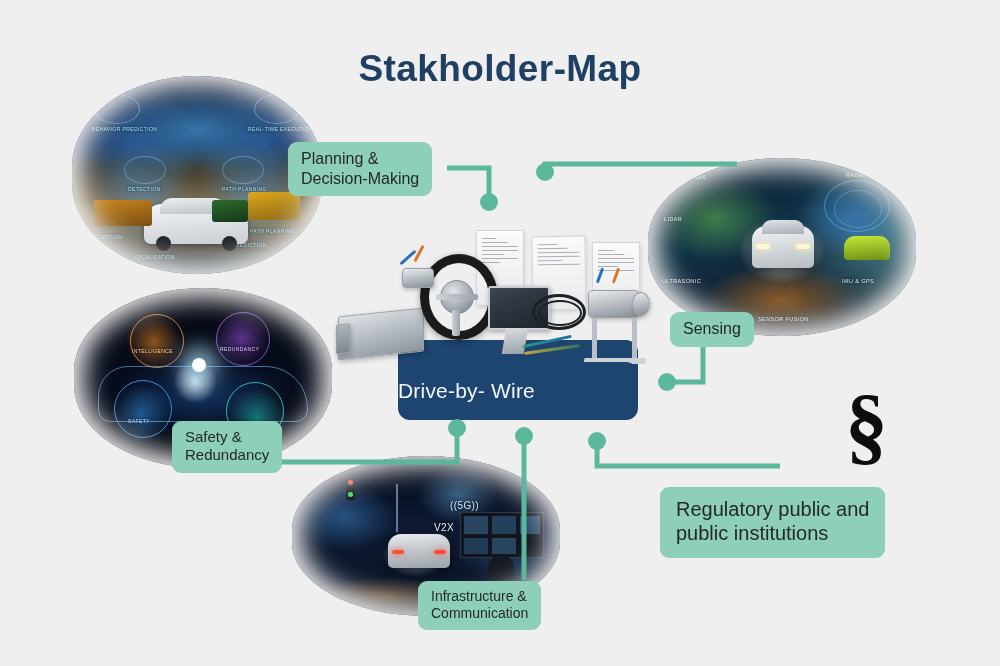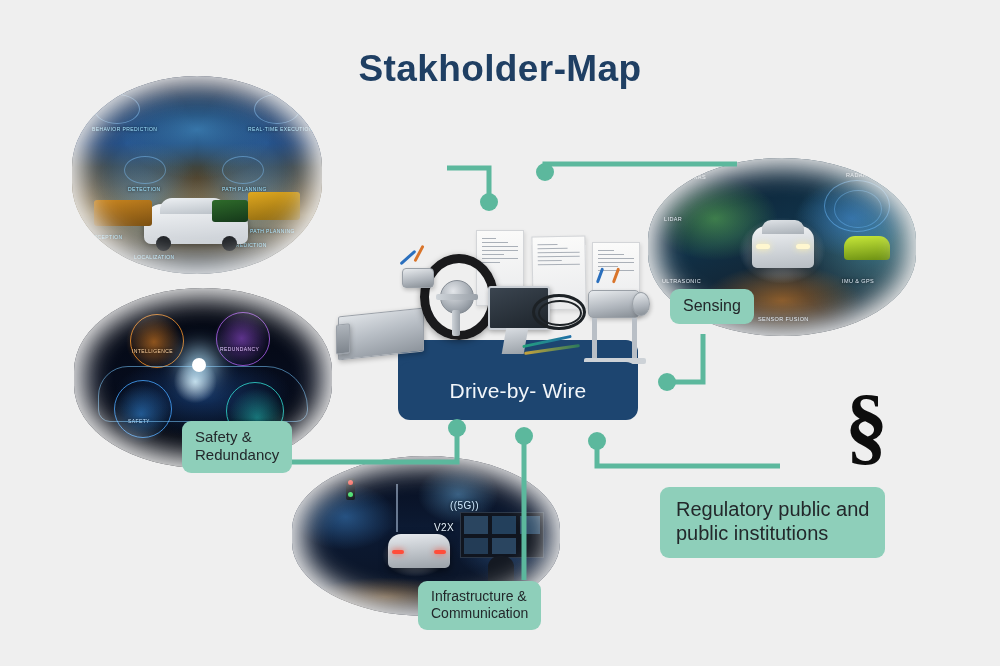--- a/index.html
+++ b/index.html
@@ -181,21 +181,21 @@
     border-radius: 3px;
     box-shadow: 1px 2px 4px rgba(0,0,0,.22);
   }
 
   
   #dbw-panel {
     position: absolute;
     left: 398px; top: 362px; width: 240px; height: 58px;
     background: #1d4570;
     border-radius: 12px;
-    display: flex; align-items: center; justify-content: center;
+    display: flex; align-items: center; justify-content: flex-start;
   }
   #dbw-panel .txt {
     color: #f2f6fa;
     font-size: 21px;
     font-weight: 400;
     letter-spacing: .2px;
     white-space: nowrap;
   }
   
   #dbw-slab {
@@ -211,22 +211,22 @@
     background: #8ecfba;
     color: #23282b;
     border-radius: 9px;
     padding: 7px 13px 8px 13px;
     line-height: 1.22;
     white-space: pre-line;
     font-family: "Liberation Sans", sans-serif;
   }
   #lbl-planning   { left: 288px; top: 142px;  font-size: 16px; }
   #lbl-perception { left: 731px; top: 136px;  font-size: 16px; }
-  #lbl-sensing    { left: 670px; top: 289px;  font-size: 16px; }
-  #lbl-safety     { left: 182px; top: 421px;  font-size: 15px; }
+  #lbl-sensing    { left: 670px; top: 312px;  font-size: 16px; }
+  #lbl-safety     { left: 172px; top: 421px;  font-size: 15px; }
   #lbl-infra      { left: 418px; top: 581px;  font-size: 14px; }
   #lbl-regulatory { left: 660px; top: 487px;  font-size: 20px; padding: 10px 16px 12px 16px; }
 
   
   #section-sign {
     position: absolute;
     left: 845px; top: 382px;
     font-family: "Liberation Serif", serif;
     font-size: 86px;
     font-weight: 700;
@@ -406,20 +406,22 @@
     <g fill="#5cb89d">
       <circle cx="489" cy="202" r="9"></circle>
       <circle cx="545" cy="172" r="9"></circle>
       <circle cx="667" cy="382" r="9"></circle>
       <circle cx="457" cy="428" r="9"></circle>
       <circle cx="524" cy="436" r="9"></circle>
       <circle cx="597" cy="441" r="9"></circle>
     </g>
   </svg>
 
+  <div class="lbl" id="lbl-planning">Planning &amp;
+Decision-Making</div>
   <div class="lbl" id="lbl-sensing">Sensing</div>
   <div class="lbl" id="lbl-safety">Safety &amp;
 Redundancy</div>
   <div class="lbl" id="lbl-infra">Infrastructure &amp;
 Communication</div>
   <div class="lbl" id="lbl-regulatory">Regulatory public and
 public institutions</div>
 
   <div id="section-sign">§</div>
 

